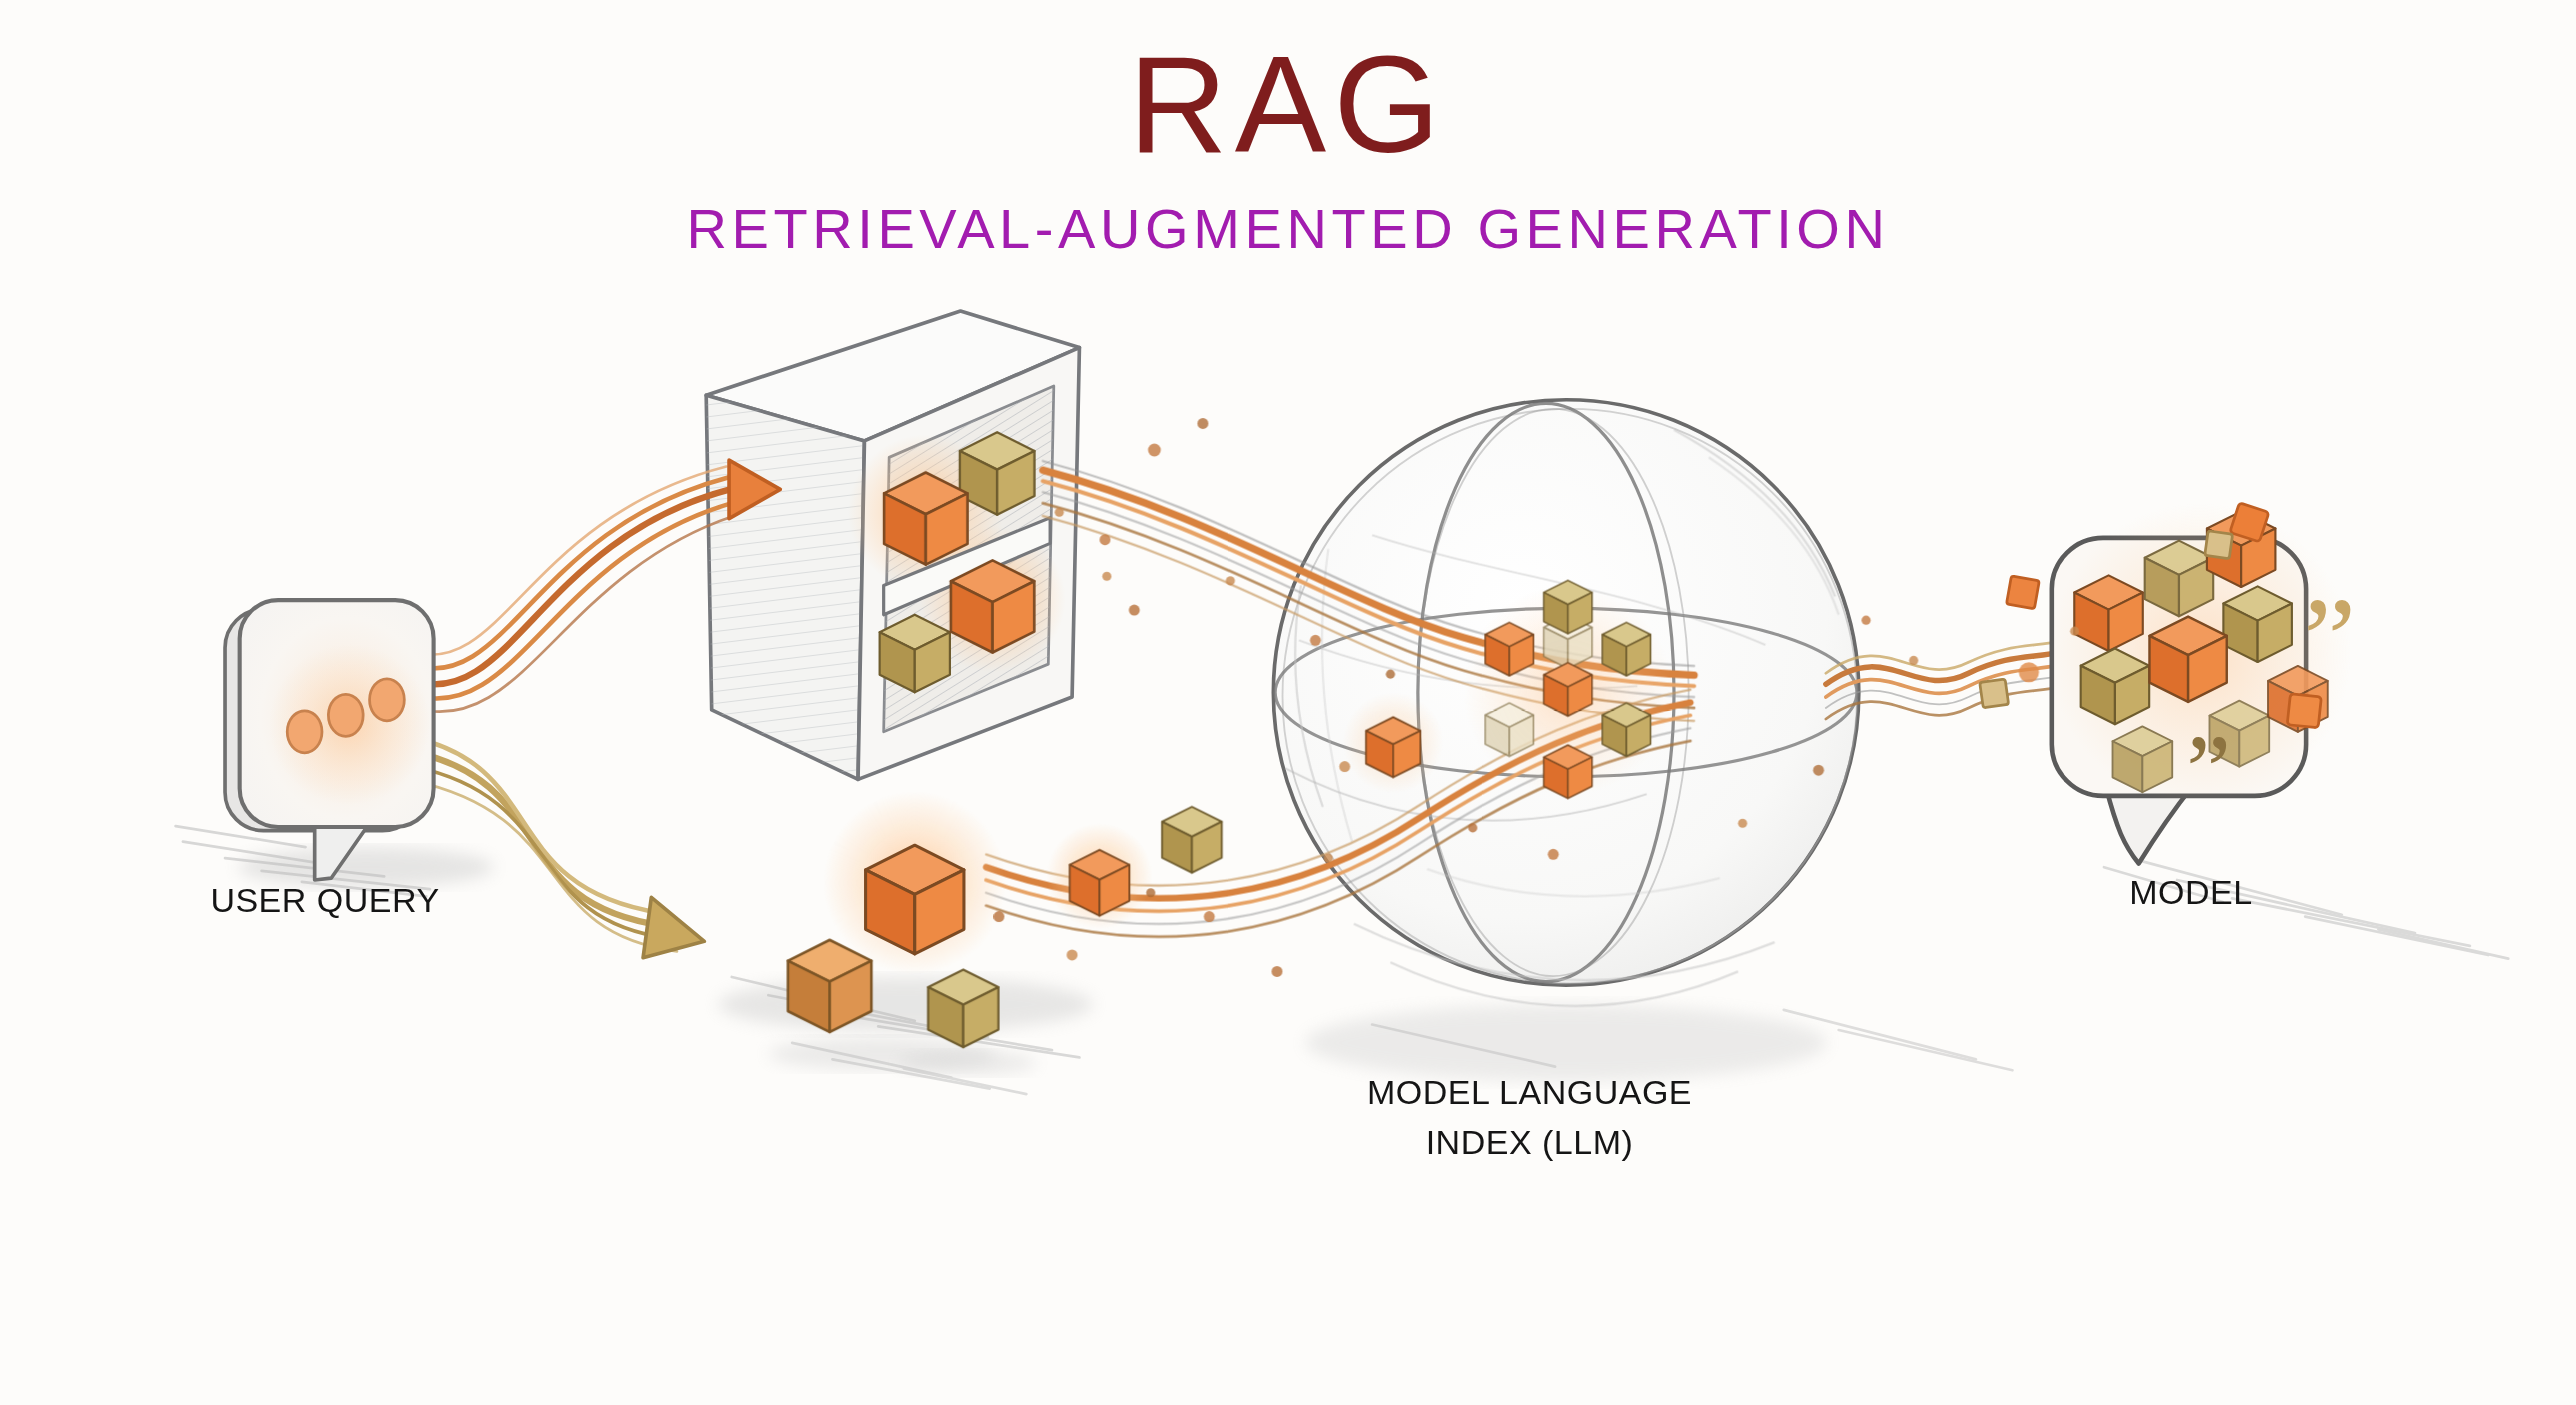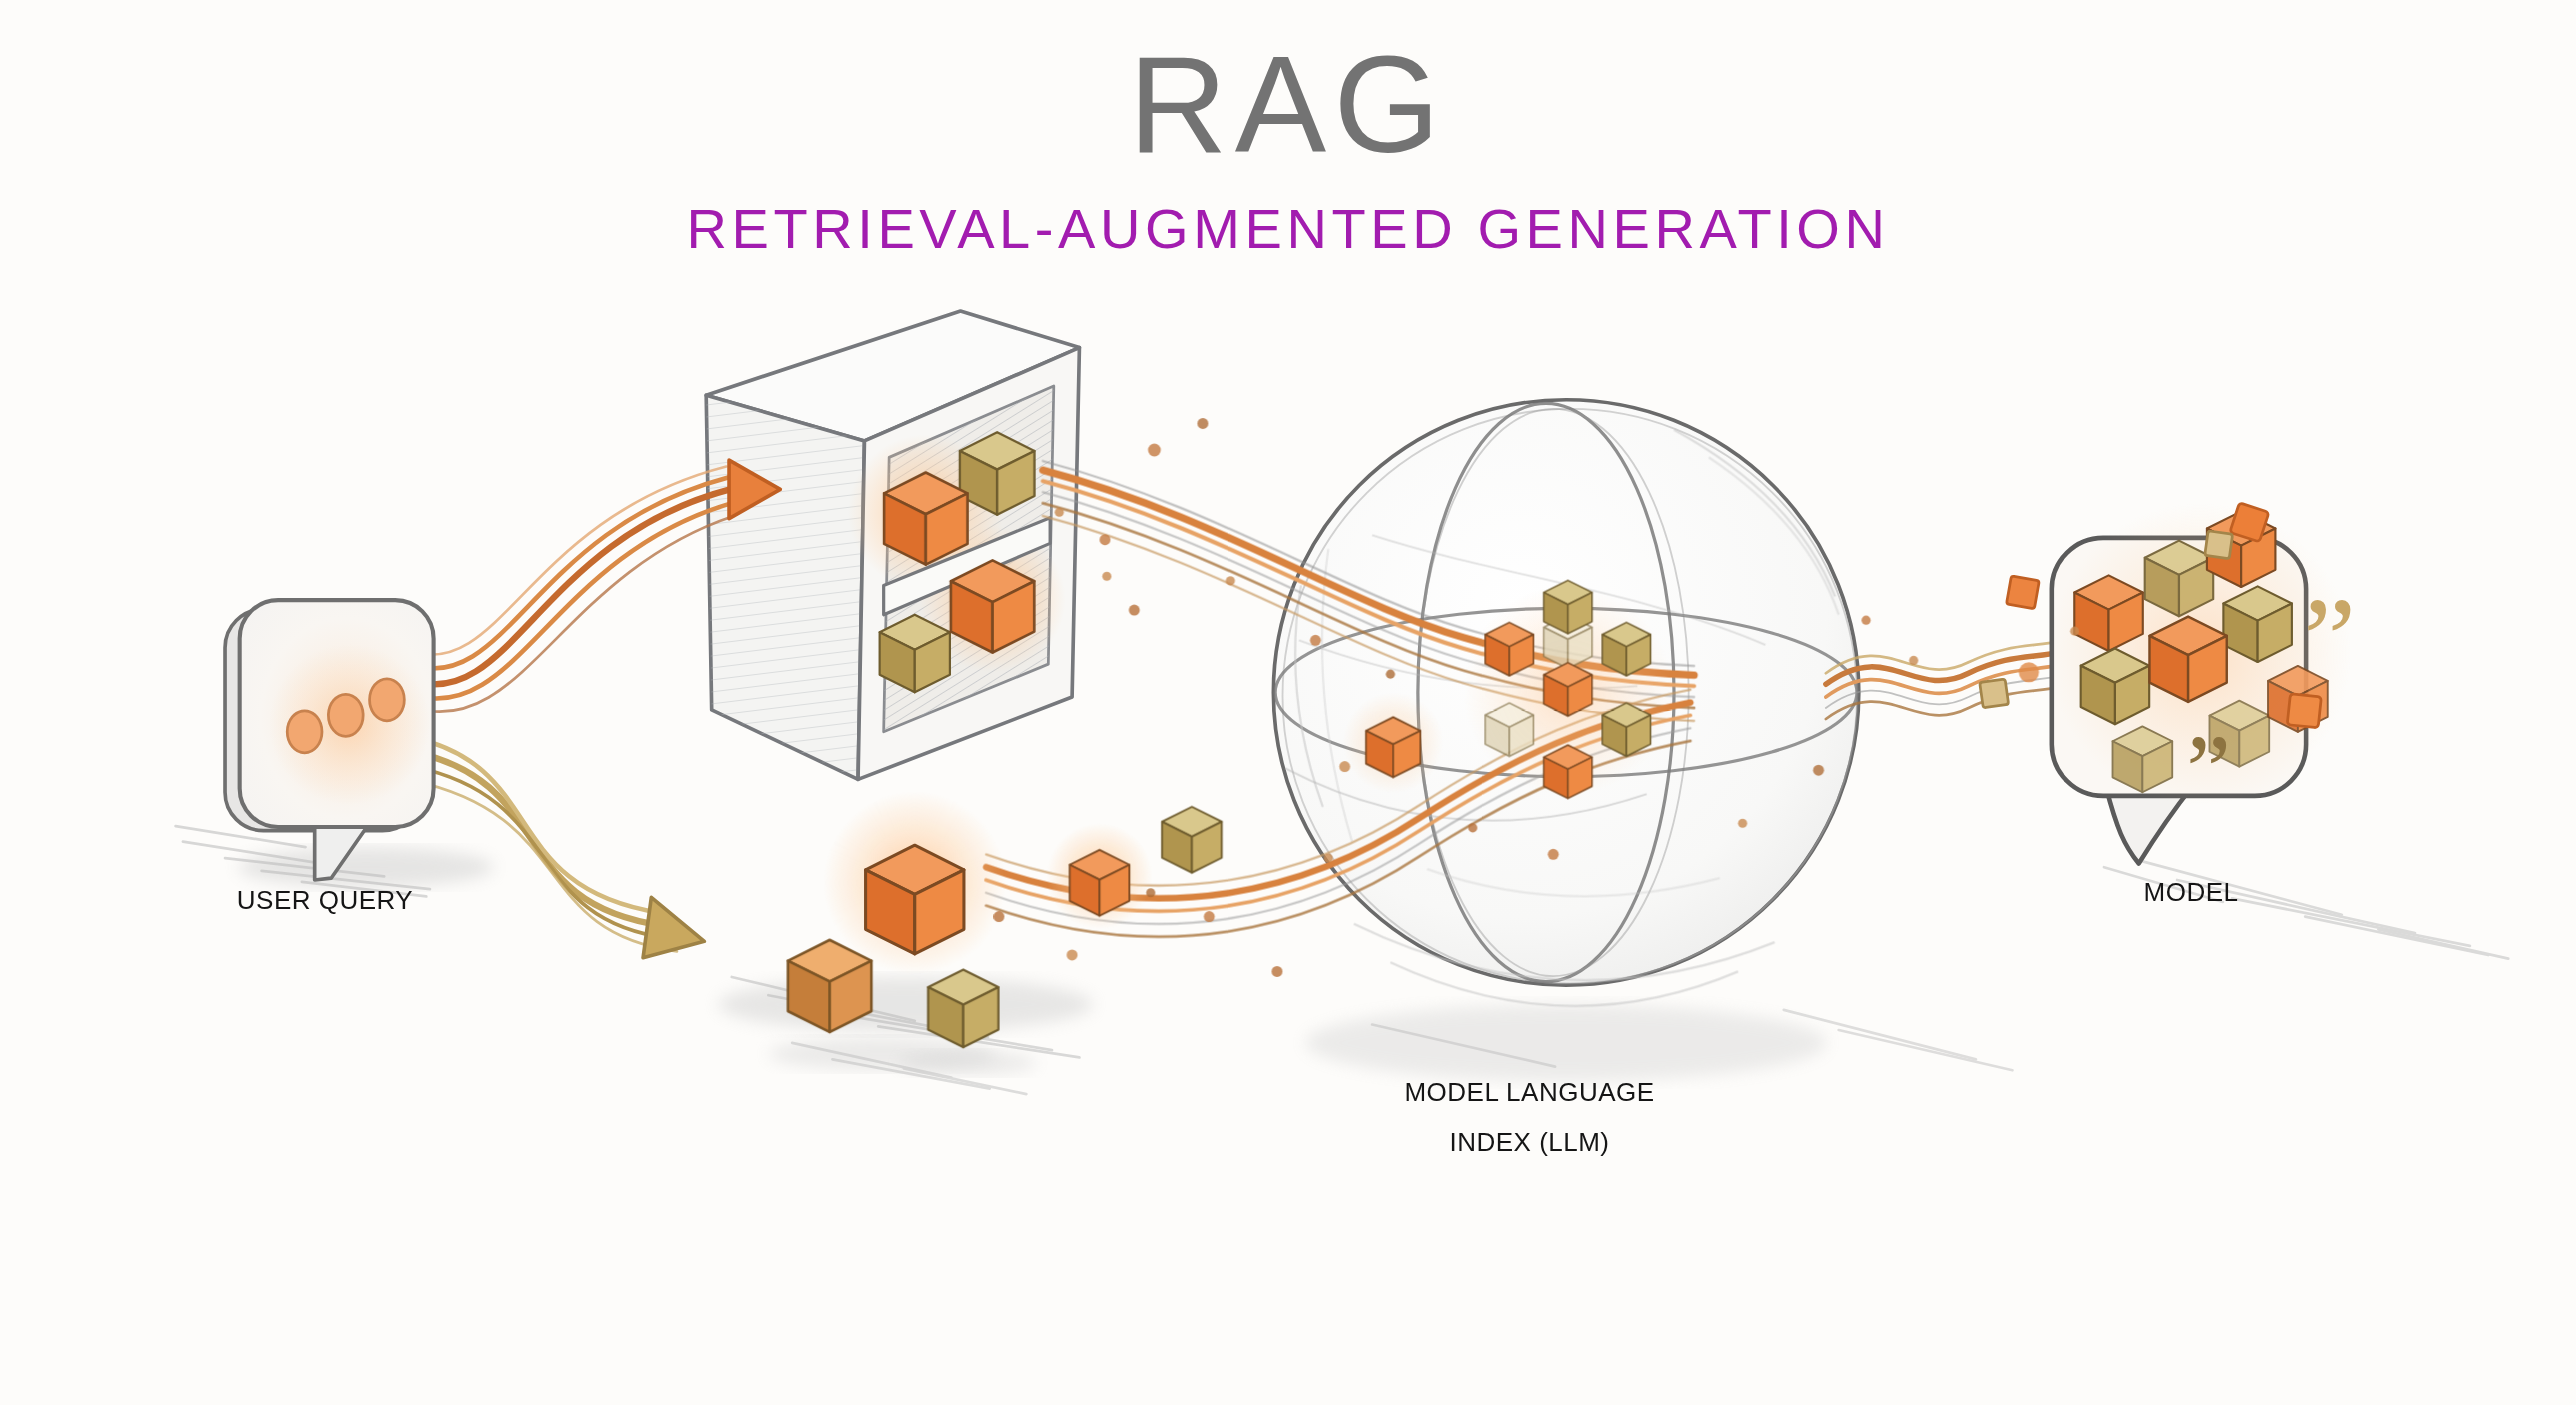--- a/index.html
+++ b/index.html
@@ -3,29 +3,29 @@
 <meta charset="utf-8">
 <style>
   html,body{margin:0;padding:0;background:#e8e8e8;}
   .canvas{
     position:relative;width:2576px;height:1405px;overflow:hidden;
     background:#fdfcfa;font-family:"Liberation Sans",sans-serif;
   }
   .art{position:absolute;inset:0;}
   .title{
     position:absolute;left:0;right:0;top:33px;text-align:center;
-    font-size:137px;font-weight:500;color:#737373;letter-spacing:7.3px;line-height:1.05;
+    font-size:137px;font-weight:500;color:#7f1d1d;letter-spacing:7.3px;line-height:1.05;
   }
   .subtitle{
     position:absolute;left:0;right:0;top:196px;text-align:center;
     font-size:56px;font-weight:400;color:#a21caf;letter-spacing:4.6px;
   }
   .node-label{
     position:absolute;text-align:center;color:#151515;
-    font-size:26px;line-height:50px;letter-spacing:0.5px;
+    font-size:34px;line-height:50px;letter-spacing:0.5px;
   }
   .node-label span{display:block;}
   .lbl-user{left:142px;top:875px;width:366px;}
   .lbl-eki{left:599px;top:1067px;width:549px;}
   .lbl-llm{left:1255px;top:1067px;width:549px;}
   .lbl-out{left:2008px;top:867px;width:366px;}
 </style>
 </head>
 <body>
 

